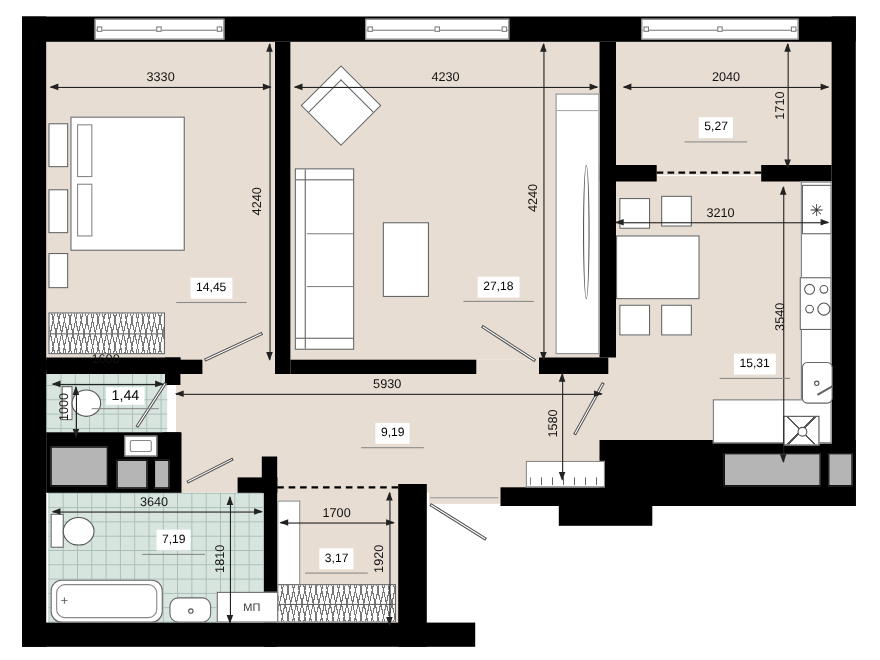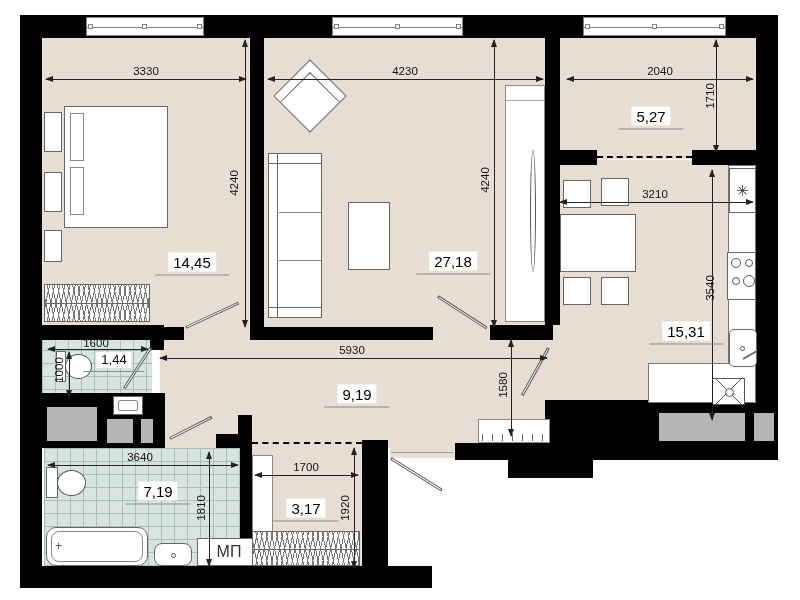--- a/index.html
+++ b/index.html
@@ -43,21 +43,21 @@
   .dimv{position:absolute;width:0;border-left:1px solid #222;}
   .dimh i,.dimv i{position:absolute;width:0;height:0;}
   .dimh .al{left:-1px;top:-4px;border-top:3.5px solid transparent;border-bottom:3.5px solid transparent;border-right:8px solid #222;}
   .dimh .ar{right:-1px;top:-4px;border-top:3.5px solid transparent;border-bottom:3.5px solid transparent;border-left:8px solid #222;}
   .dimv .au{top:-1px;left:-4px;border-left:3.5px solid transparent;border-right:3.5px solid transparent;border-bottom:8px solid #222;}
   .dimv .ad{bottom:-1px;left:-4px;border-left:3.5px solid transparent;border-right:3.5px solid transparent;border-top:8px solid #222;}
   .dimlab{position:absolute;width:44px;height:14px;font-size:11.5px;line-height:14px;text-align:center;color:#111;}
   .dimlab.v{transform:rotate(-90deg);}
   
   .area{position:absolute;transform:translate(-50%,-50%);background:#fff;padding:0 5px;
-        font-size:15px;line-height:19px;color:#000;white-space:nowrap;}
+        font-size:11px;line-height:19px;color:#000;white-space:nowrap;}
   .area::after{content:"";position:absolute;left:-13px;right:-13px;bottom:-4px;border-bottom:1px solid #8a8a8a;}
   .area.small{font-size:13px;line-height:16px;}
 </style>
 </head>
 <body>
 
 <div class="plan">
 
   <div class="fl" style="left:42px;top:38px;width:208px;height:292px"></div>
   <div class="fl" style="left:264px;top:38px;width:281px;height:289px"></div>
@@ -175,21 +175,21 @@
 
   <div class="f" style="left:46px;top:467px;width:12px;height:31px"></div>
   <div class="c" style="left:57px;top:470px;width:29px;height:26px"></div>
   <div class="f" style="left:46px;top:527px;width:102px;height:39px;border-radius:10px">
     <i class="f" style="left:4px;top:3px;width:92px;height:31px;border-radius:8px;border-color:#888;display:block"></i>
     <span style="position:absolute;left:8px;top:11px;font-size:12px;color:#555">+</span>
   </div>
   <div class="f" style="left:154px;top:543px;width:38px;height:23px;border-radius:8px">
     <i class="c" style="left:16px;top:9px;width:5px;height:5px"></i>
   </div>
-  <div class="f flexc" style="left:197px;top:538px;width:64px;height:28px;font-size:16px">
+  <div class="f flexc" style="left:197px;top:538px;width:64px;height:28px;font-size:10px">
       <span>МП</span>
     </div>
 
   <div class="f" style="left:252px;top:455px;width:21px;height:78px;border-color:#888"></div>
   <div class="hatch" style="left:252px;top:531px;width:108px;height:35px"></div>
 
   <div class="f" style="left:478px;top:419px;width:72px;height:24px;border-color:#888">
       <div class="hooks"></div>
     </div>
 
@@ -241,21 +241,21 @@
   <div class="dimv" style="left:712px;top:170px;height:250px">
       <i class="au"></i>
       <i class="ad"></i>
     </div>
   <span class="dimlab v" style="left:688px;top:281px">3540</span>
 
   <div class="dimh" style="left:48px;top:349px;width:100px">
       <i class="al"></i>
       <i class="ar"></i>
     </div>
-  <span class="dimlab" style="left:74px;top:336px">1600</span>
+  <span class="dimlab" style="left:74px;top:320px">1600</span>
   <div class="dimv" style="left:69px;top:352px;height:45px">
       <i class="au"></i>
       <i class="ad"></i>
     </div>
   <span class="dimlab v" style="left:37px;top:363px">1000</span>
 
   <div class="dimh" style="left:160px;top:358px;width:387px">
       <i class="al"></i>
       <i class="ar"></i>
     </div>

